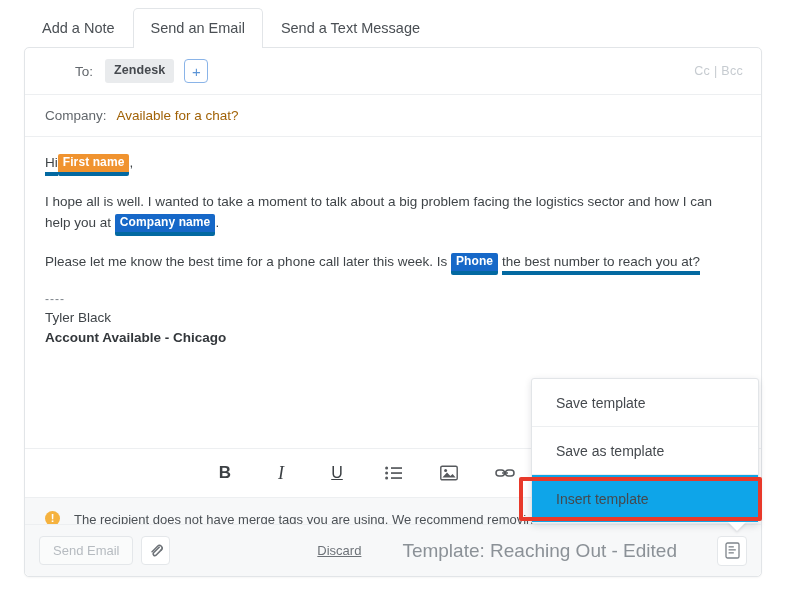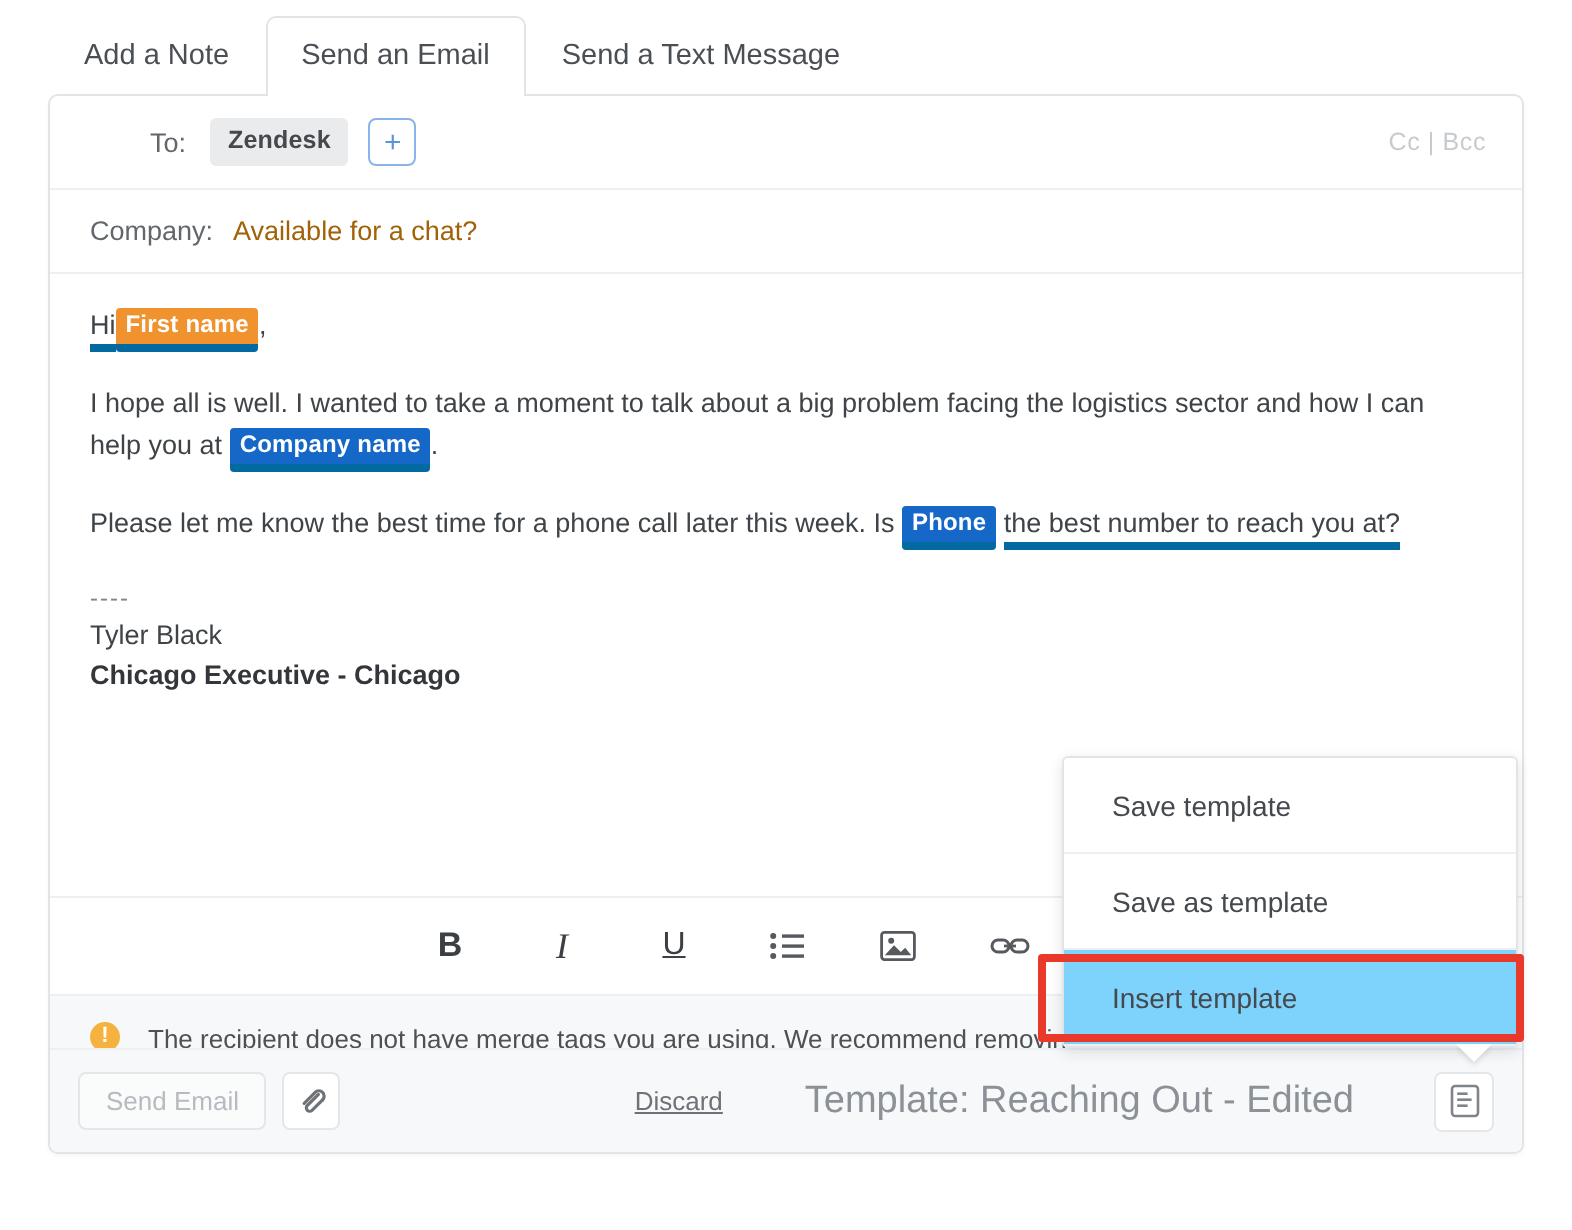--- a/index.html
+++ b/index.html
@@ -295,21 +295,21 @@
     display: flex;
     align-items: center;
     padding-left: 24px;
     font-size: 14px;
     color: #45494e;
     cursor: pointer;
     border-bottom: 1px solid #edeff1;
     box-sizing: border-box;
   }
   .dd-item:last-child { border-bottom: none; }
-  .dd-item.hl { background: #7dd3fc; }
+  .dd-item.hl { background: #0ea5e9; }
   .dd-arrow {
     position: absolute;
     left: 196px;
     bottom: -8px;
     width: 0; height: 0;
     border-left: 9px solid transparent;
     border-right: 9px solid transparent;
     border-top: 9px solid #ffffff;
     filter: drop-shadow(0 2px 1px rgba(20,30,45,0.10));
   }
@@ -360,21 +360,21 @@
       <span class="tag blue uline">Company name</span><span>.</span>
     </p>
     <p>
       <span>Please let me know the best time for a phone call later this week. Is</span>
       <span class="tag blue uline">Phone</span>
       <span class="uline">the best number to reach you at?</span>
     </p>
     <div class="sig">
       <div class="dashes">----</div>
       <div>Tyler Black</div>
-      <div class="bold">Chicago Executive - Chicago</div>
+      <div class="bold">Account Available - Chicago</div>
     </div>
   </div>
 
   <div class="toolbar">
     <div class="tb-btn bold">B</div>
     <div class="tb-btn italic">I</div>
     <div class="tb-btn under">U</div>
     <div class="tb-btn">
       <svg width="17" height="14" viewBox="0 0 17 14">
         <circle cx="1.6" cy="2" r="1.5" fill="#56595d"></circle>

